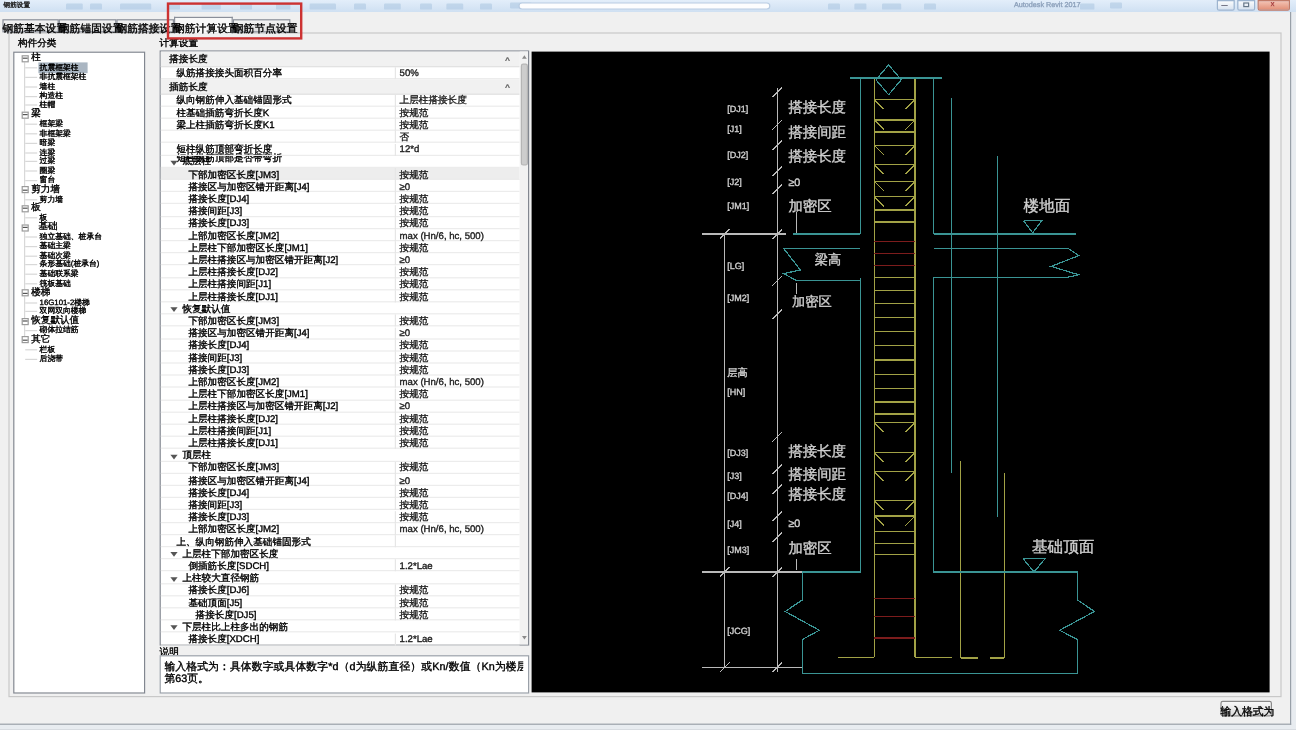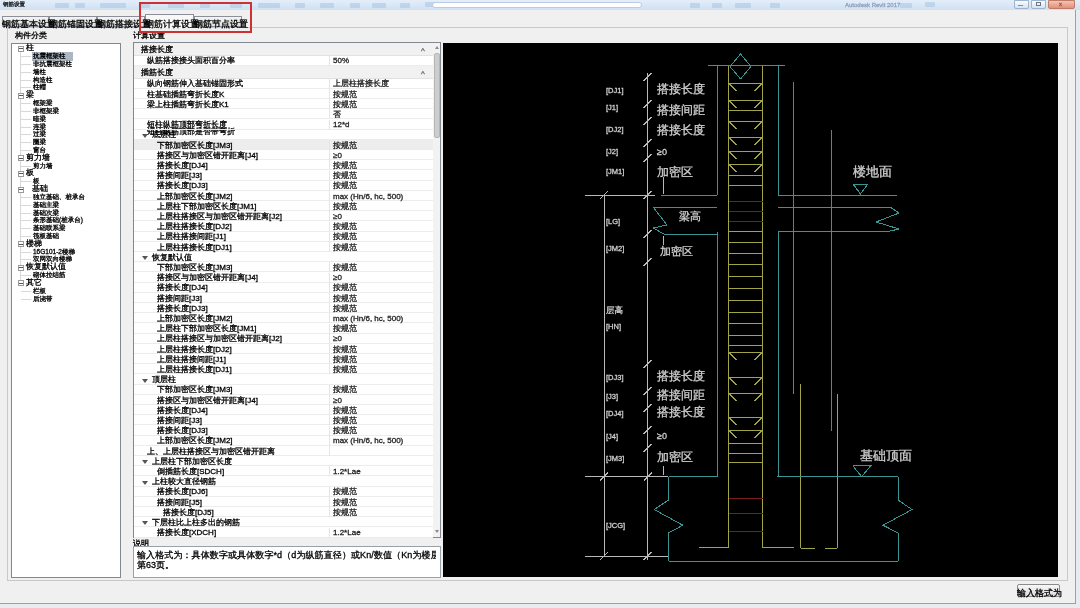--- a/index.html
+++ b/index.html
@@ -275,38 +275,38 @@
 <div class="txt" style="left:333px;top:416.9px;font-size:8px;line-height:8px;color:#222">按规范</div>
 <div class="abs" style="left:134px;top:425.5px;width:299px;height:10.2px;border-bottom:1px solid #ececec"></div>
 <div class="txt" style="left:157px;top:427.1px;font-size:8px;line-height:8px">搭接长度[DJ3]</div>
 <div class="abs" style="left:329px;top:425.5px;width:1px;height:10.2px;background:#e6e6e6"></div>
 <div class="txt" style="left:333px;top:427.1px;font-size:8px;line-height:8px;color:#222">按规范</div>
 <div class="abs" style="left:134px;top:435.7px;width:299px;height:10.2px;border-bottom:1px solid #ececec"></div>
 <div class="txt" style="left:157px;top:437.3px;font-size:8px;line-height:8px">上部加密区长度[JM2]</div>
 <div class="abs" style="left:329px;top:435.7px;width:1px;height:10.2px;background:#e6e6e6"></div>
 <div class="txt" style="left:333px;top:437.3px;font-size:8px;line-height:8px;color:#222">max (Hn/6, hc, 500)</div>
 <div class="abs" style="left:134px;top:445.9px;width:299px;height:10.2px;border-bottom:1px solid #ececec"></div>
-<div class="txt" style="left:147px;top:447.5px;font-size:8px;line-height:8px">上、上层柱搭接区与加密区错开距离</div>
+<div class="txt" style="left:147px;top:447.5px;font-size:8px;line-height:8px">上、纵向钢筋伸入基础锚固形式</div>
 <div class="abs" style="left:329px;top:445.9px;width:1px;height:10.2px;background:#e6e6e6"></div>
 <div class="abs" style="left:134px;top:456.1px;width:299px;height:10.2px;border-bottom:1px solid #ececec"></div>
 <div class="abs" style="left:142px;top:460.1px;width:0;height:0;border-left:3px solid transparent;border-right:3px solid transparent;border-top:4px solid #555"></div>
 <div class="txt" style="left:152px;top:457.7px;font-size:8px;line-height:8px">上层柱下部加密区长度</div>
 <div class="abs" style="left:134px;top:466.3px;width:299px;height:10.2px;border-bottom:1px solid #ececec"></div>
 <div class="txt" style="left:157px;top:467.9px;font-size:8px;line-height:8px">倒插筋长度[SDCH]</div>
 <div class="abs" style="left:329px;top:466.3px;width:1px;height:10.2px;background:#e6e6e6"></div>
 <div class="txt" style="left:333px;top:467.9px;font-size:8px;line-height:8px;color:#222">1.2*Lae</div>
 <div class="abs" style="left:134px;top:476.5px;width:299px;height:10.2px;border-bottom:1px solid #ececec"></div>
 <div class="abs" style="left:142px;top:480.5px;width:0;height:0;border-left:3px solid transparent;border-right:3px solid transparent;border-top:4px solid #555"></div>
 <div class="txt" style="left:152px;top:478.1px;font-size:8px;line-height:8px">上柱较大直径钢筋</div>
 <div class="abs" style="left:134px;top:486.7px;width:299px;height:10.2px;border-bottom:1px solid #ececec"></div>
 <div class="txt" style="left:157px;top:488.3px;font-size:8px;line-height:8px">搭接长度[DJ6]</div>
 <div class="abs" style="left:329px;top:486.7px;width:1px;height:10.2px;background:#e6e6e6"></div>
 <div class="txt" style="left:333px;top:488.3px;font-size:8px;line-height:8px;color:#222">按规范</div>
 <div class="abs" style="left:134px;top:496.9px;width:299px;height:10.2px;border-bottom:1px solid #ececec"></div>
-<div class="txt" style="left:157px;top:498.5px;font-size:8px;line-height:8px">搭接间距[J5]</div>
+<div class="txt" style="left:157px;top:498.5px;font-size:8px;line-height:8px">基础顶面[J5]</div>
 <div class="abs" style="left:329px;top:496.9px;width:1px;height:10.2px;background:#e6e6e6"></div>
 <div class="txt" style="left:333px;top:498.5px;font-size:8px;line-height:8px;color:#222">按规范</div>
 <div class="abs" style="left:134px;top:507.1px;width:299px;height:10.2px;border-bottom:1px solid #ececec"></div>
 <div class="txt" style="left:163px;top:508.7px;font-size:8px;line-height:8px">搭接长度[DJ5]</div>
 <div class="abs" style="left:329px;top:507.1px;width:1px;height:10.2px;background:#e6e6e6"></div>
 <div class="txt" style="left:333px;top:508.7px;font-size:8px;line-height:8px;color:#222">按规范</div>
 <div class="abs" style="left:134px;top:517.3px;width:299px;height:10.2px;border-bottom:1px solid #ececec"></div>
 <div class="abs" style="left:142px;top:521.3px;width:0;height:0;border-left:3px solid transparent;border-right:3px solid transparent;border-top:4px solid #555"></div>
 <div class="txt" style="left:152px;top:518.9px;font-size:8px;line-height:8px">下层柱比上柱多出的钢筋</div>
 <div class="abs" style="left:134px;top:527.5px;width:299px;height:10.2px;border-bottom:1px solid #ececec"></div>

